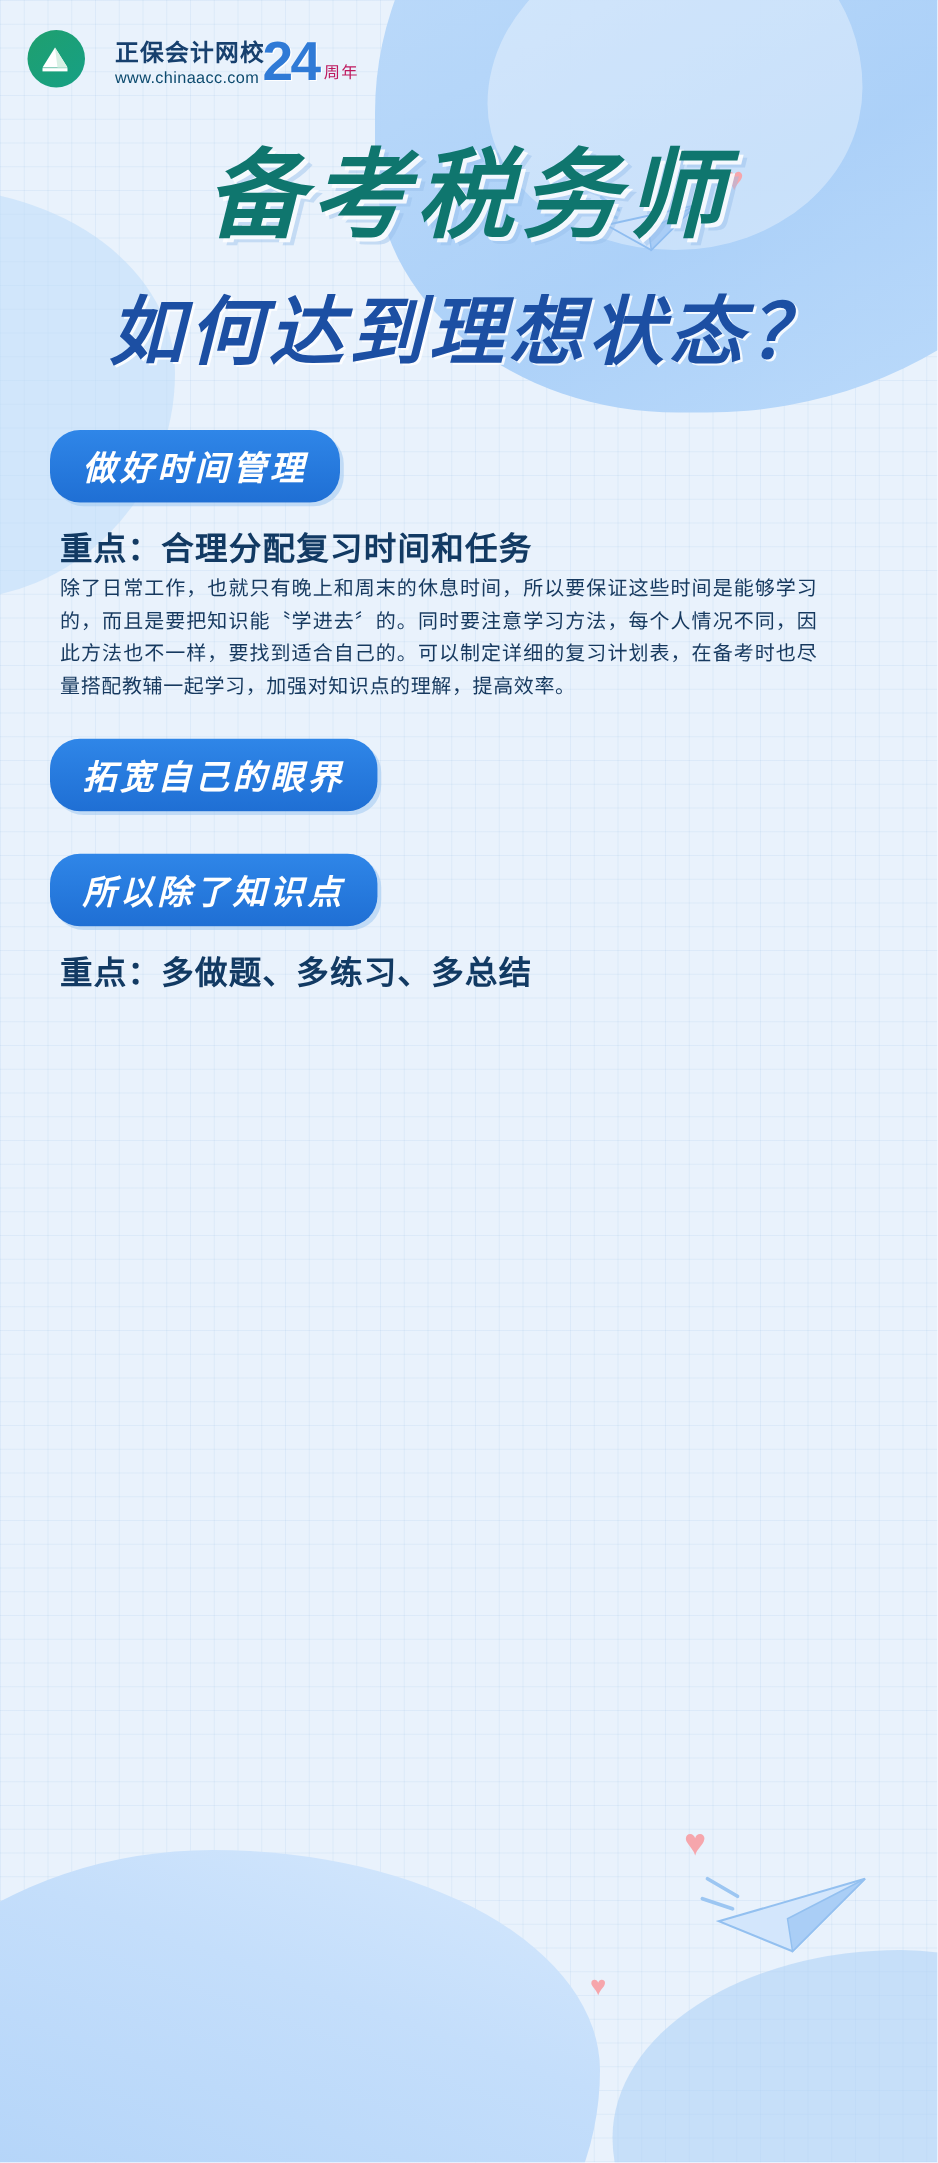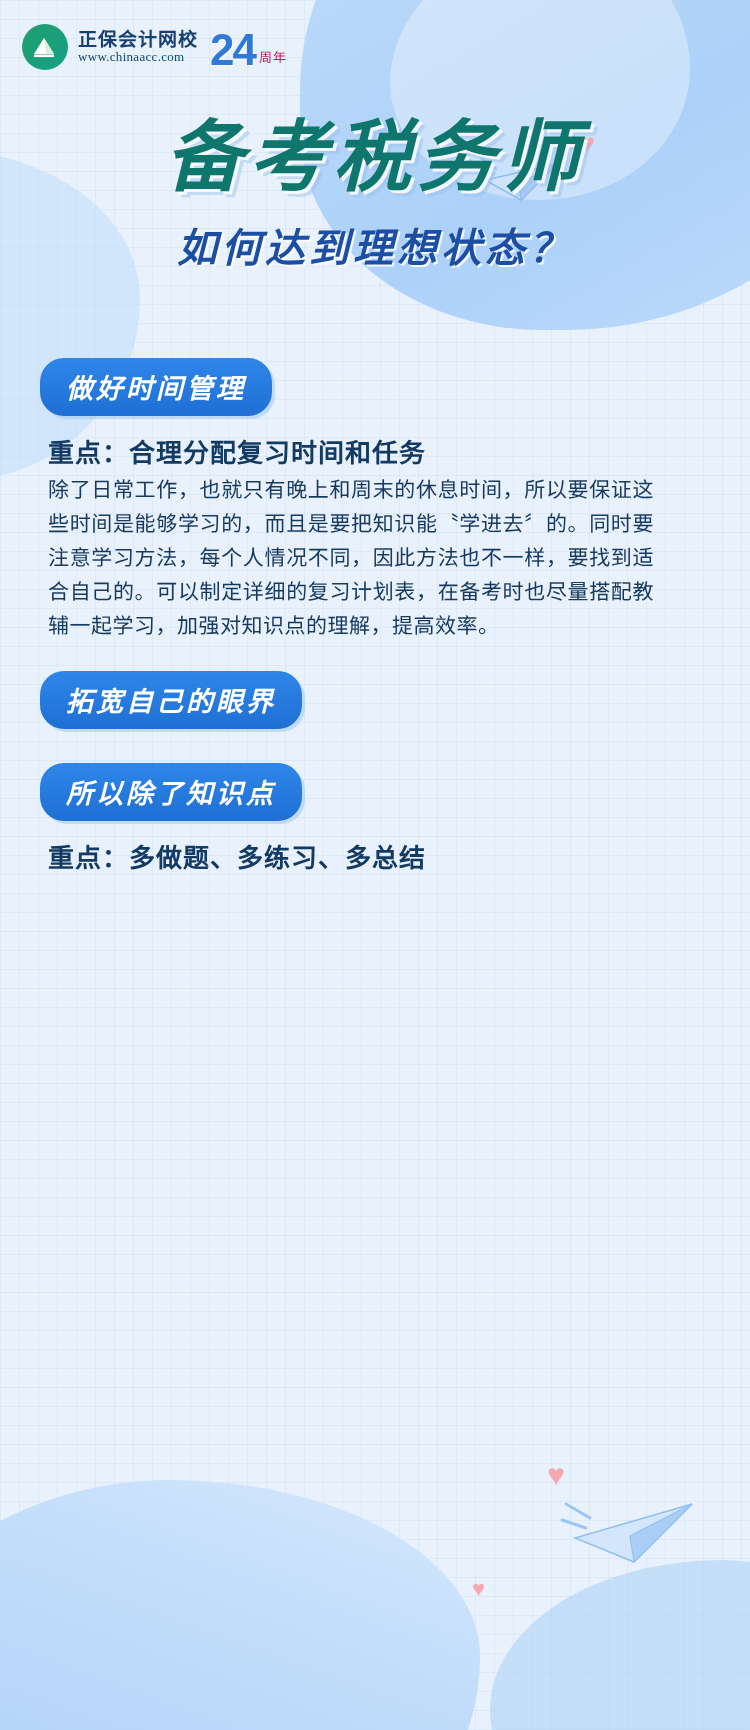--- a/index.html
+++ b/index.html
@@ -77,24 +77,23 @@
     height: 300px;
     background: rgba(175,210,247,0.6);
     border-radius: 55% 45% 55% 45% / 50% 55% 45% 50%;
   }
   
   .brand {
     position: absolute;
     top: 24px;
     left: 22px;
     display: flex;
-    align-items: center;
-    gap: 10px;
+    align-items: flex-end;
+    gap: 24px;
     z-index: 6;
-    font-family: Liberation Serif, serif;
   }
   .brand-logo {
     width: 46px;
     height: 46px;
     border-radius: 50%;
     background: linear-gradient(140deg,#1f9f6e,#16a085);
     display: flex;
     align-items: center;
     justify-content: center;
   }
@@ -149,31 +148,31 @@
     font-weight: bold;
     font-style: italic;
     color: #0f766e;
     letter-spacing: 6px;
     text-shadow: 3px 3px 0 rgba(255,255,255,0.85), 6px 6px 0 rgba(150,190,235,0.45);
     line-height: 1.15;
   }
   .title-sub {
     margin-top: 14px;
     font-family: Liberation Serif, serif;
-    font-size: 40px;
+    font-size: 60px;
     font-weight: bold;
     font-style: italic;
     color: #1c4fa3;
     letter-spacing: 4px;
     text-shadow: 2px 2px 0 rgba(255,255,255,0.85);
   }
   
   .content {
     position: absolute;
-    top: 340px;
+    top: 326px;
     left: 0;
     width: 698px;
     z-index: 6;
   }
   .section { margin-bottom: 6px; }
   .sec-head {
     display: inline-block;
     margin: 18px 0 10px 40px;
     padding: 9px 26px 10px 26px;
     background: linear-gradient(180deg,#2f86e8 0%, #1f6fd4 100%);
@@ -200,21 +199,21 @@
   }
   .sec-key {
     margin: 6px 48px 4px 48px;
     font-size: 26px;
     font-weight: bold;
     color: #123a63;
     letter-spacing: 1px;
   }
   .sec-body {
     margin: 4px 44px 10px 48px;
-    font-size: 21px;
+    font-size: 16px;
     line-height: 1.62;
     color: #16395f;
     text-align: justify;
     letter-spacing: 0.5px;
   }
   
   .plane {
     position: absolute;
     z-index: 5;
   }

